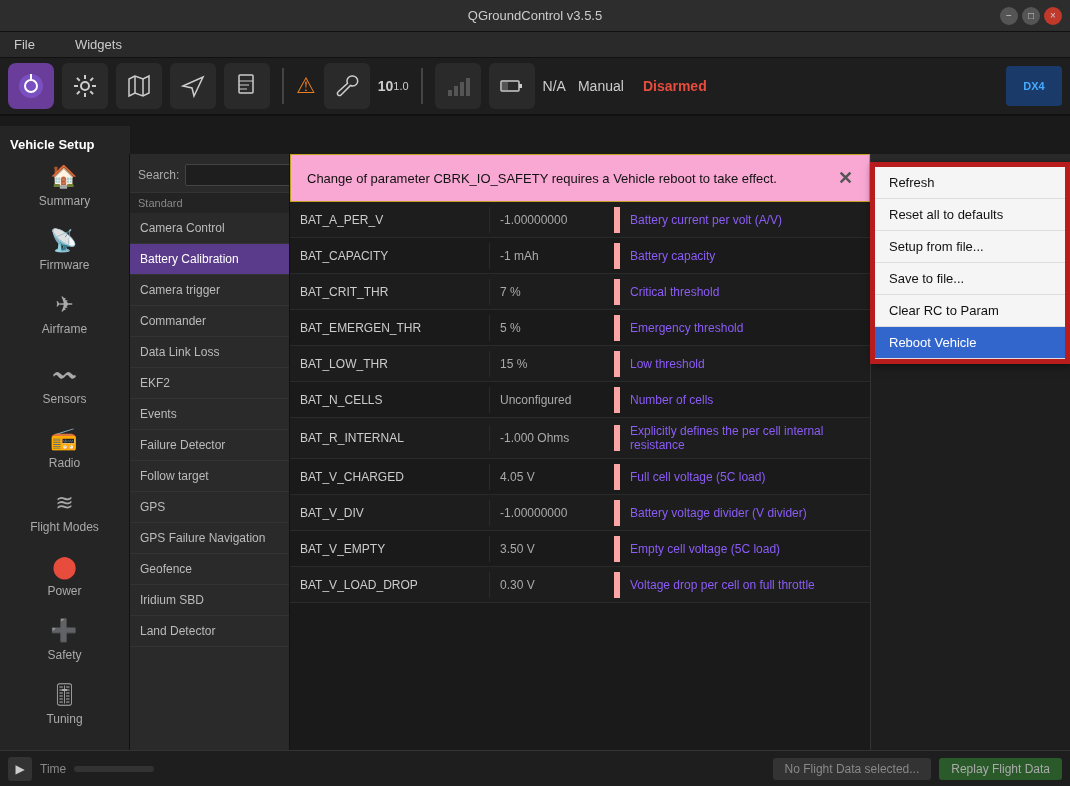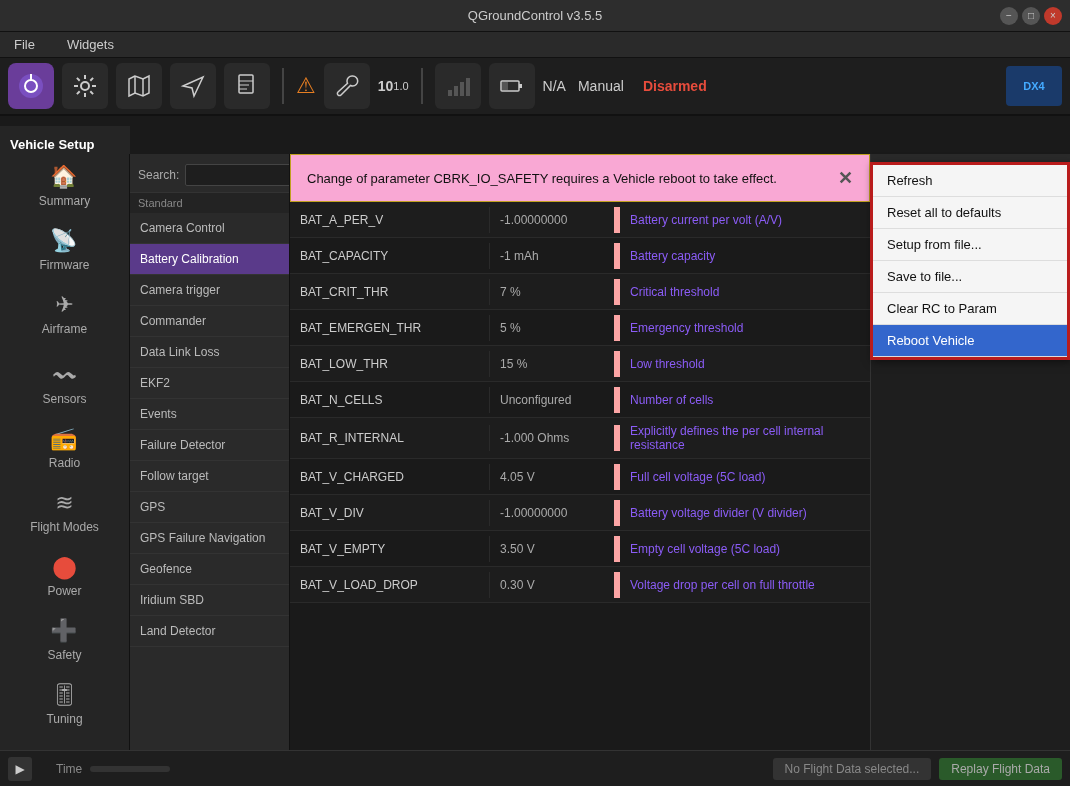--- a/index.html
+++ b/index.html
@@ -46,21 +46,21 @@
     }
     .win-btn.close { background: #c0392b; }
 
     
     #menubar {
       background: #2a2a2a;
       height: 26px;
       display: flex;
       align-items: center;
       padding: 0 8px;
-      gap: 20px;
+      gap: 28px;
       border-bottom: 1px solid #111;
     }
     .menu-item {
       color: #ccc;
       font-size: 13px;
       cursor: pointer;
       padding: 2px 6px;
     }
 
     
@@ -233,21 +233,21 @@
       color: #ccc;
       border: none;
       padding: 8px 16px;
       cursor: pointer;
       font-size: 14px;
       text-align: left;
       border-bottom: 1px solid #333;
     }
     #tools-dropdown {
       background: #a21caf;
-      border: 3px solid #b91c1c;
+      border: 5px solid #b91c1c;
       position: absolute;
       right: 0;
       top: calc(32px + 26px + 58px);
       width: 200px;
       z-index: 100;
       box-shadow: 2px 2px 8px rgba(0,0,0,0.5);
     }
     .tools-menu-item {
       padding: 8px 14px;
       color: #111;
@@ -306,21 +306,20 @@
       display: flex;
       align-items: center;
       justify-content: center;
       cursor: pointer;
       font-size: 12px;
       color: #ccc;
     }
     .status-time {
       font-size: 12px;
       color: #888;
-      margin-left: 16px;
     }
     .status-bar-track {
       width: 80px;
       height: 6px;
       background: #333;
       border-radius: 3px;
     }
     .status-right {
       margin-left: auto;
       display: flex;

